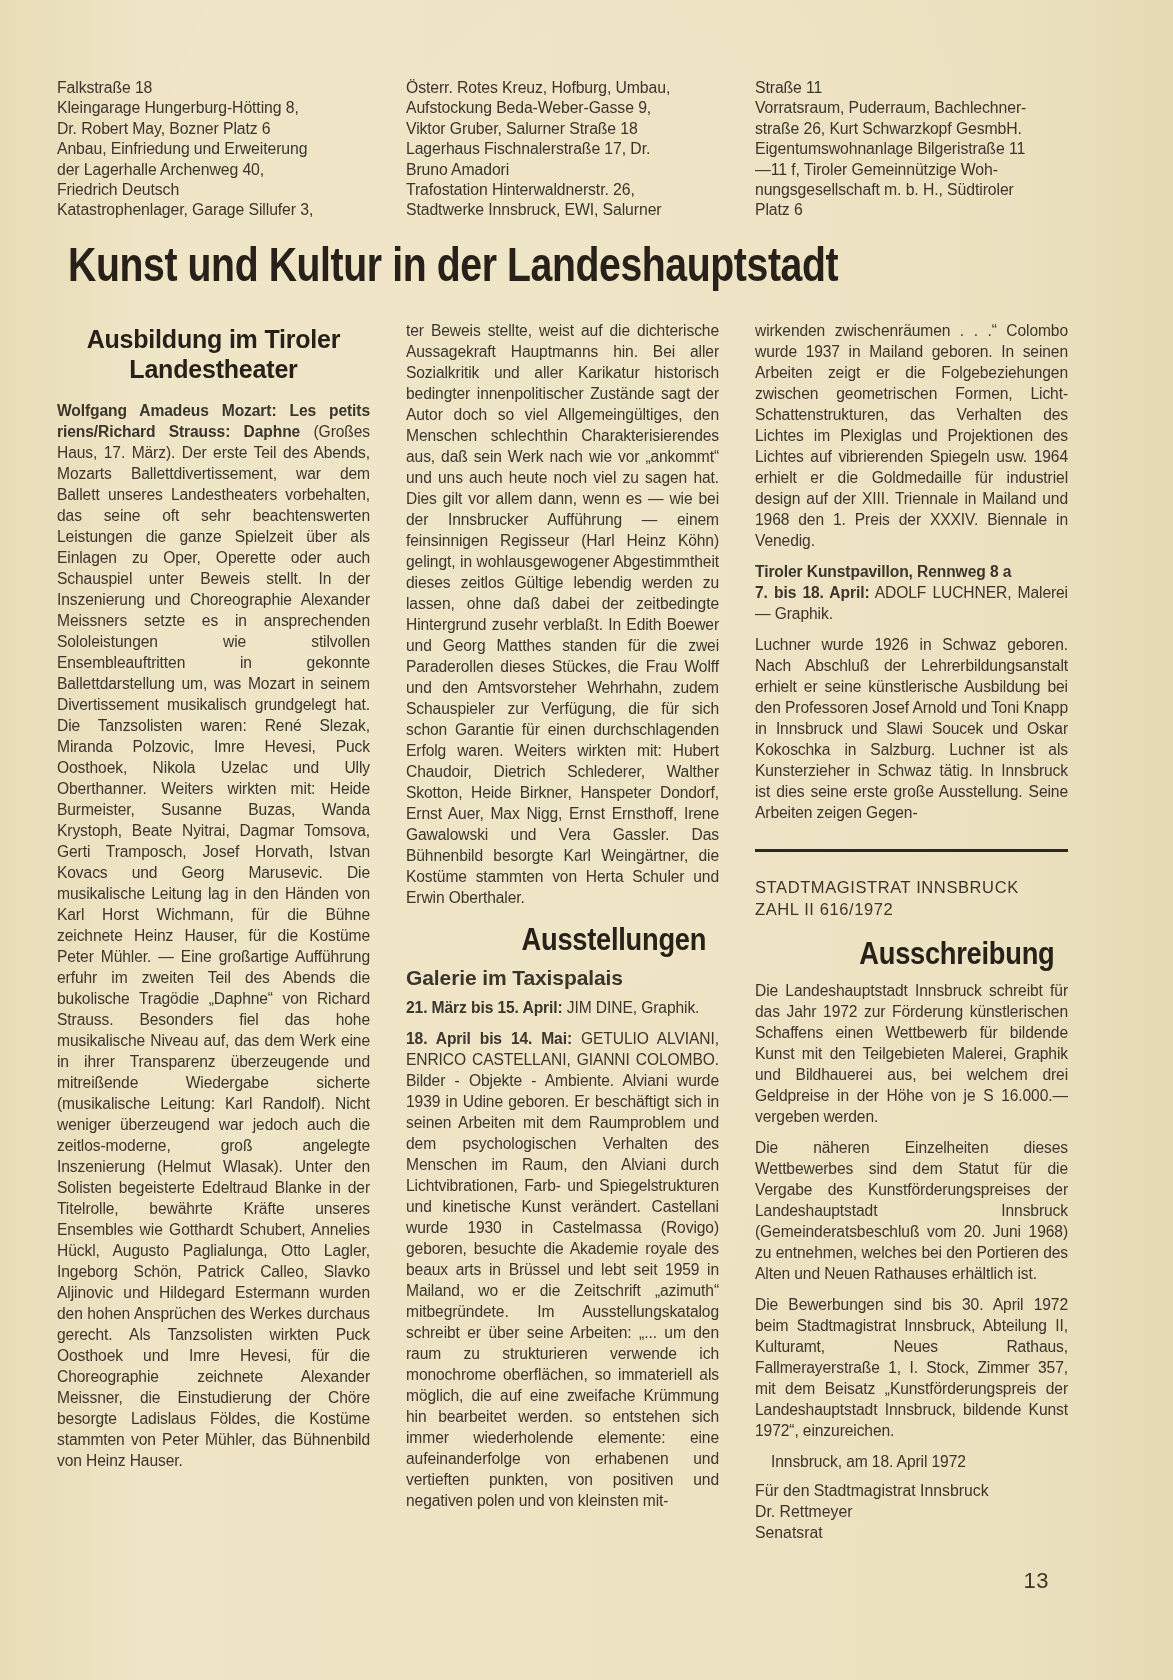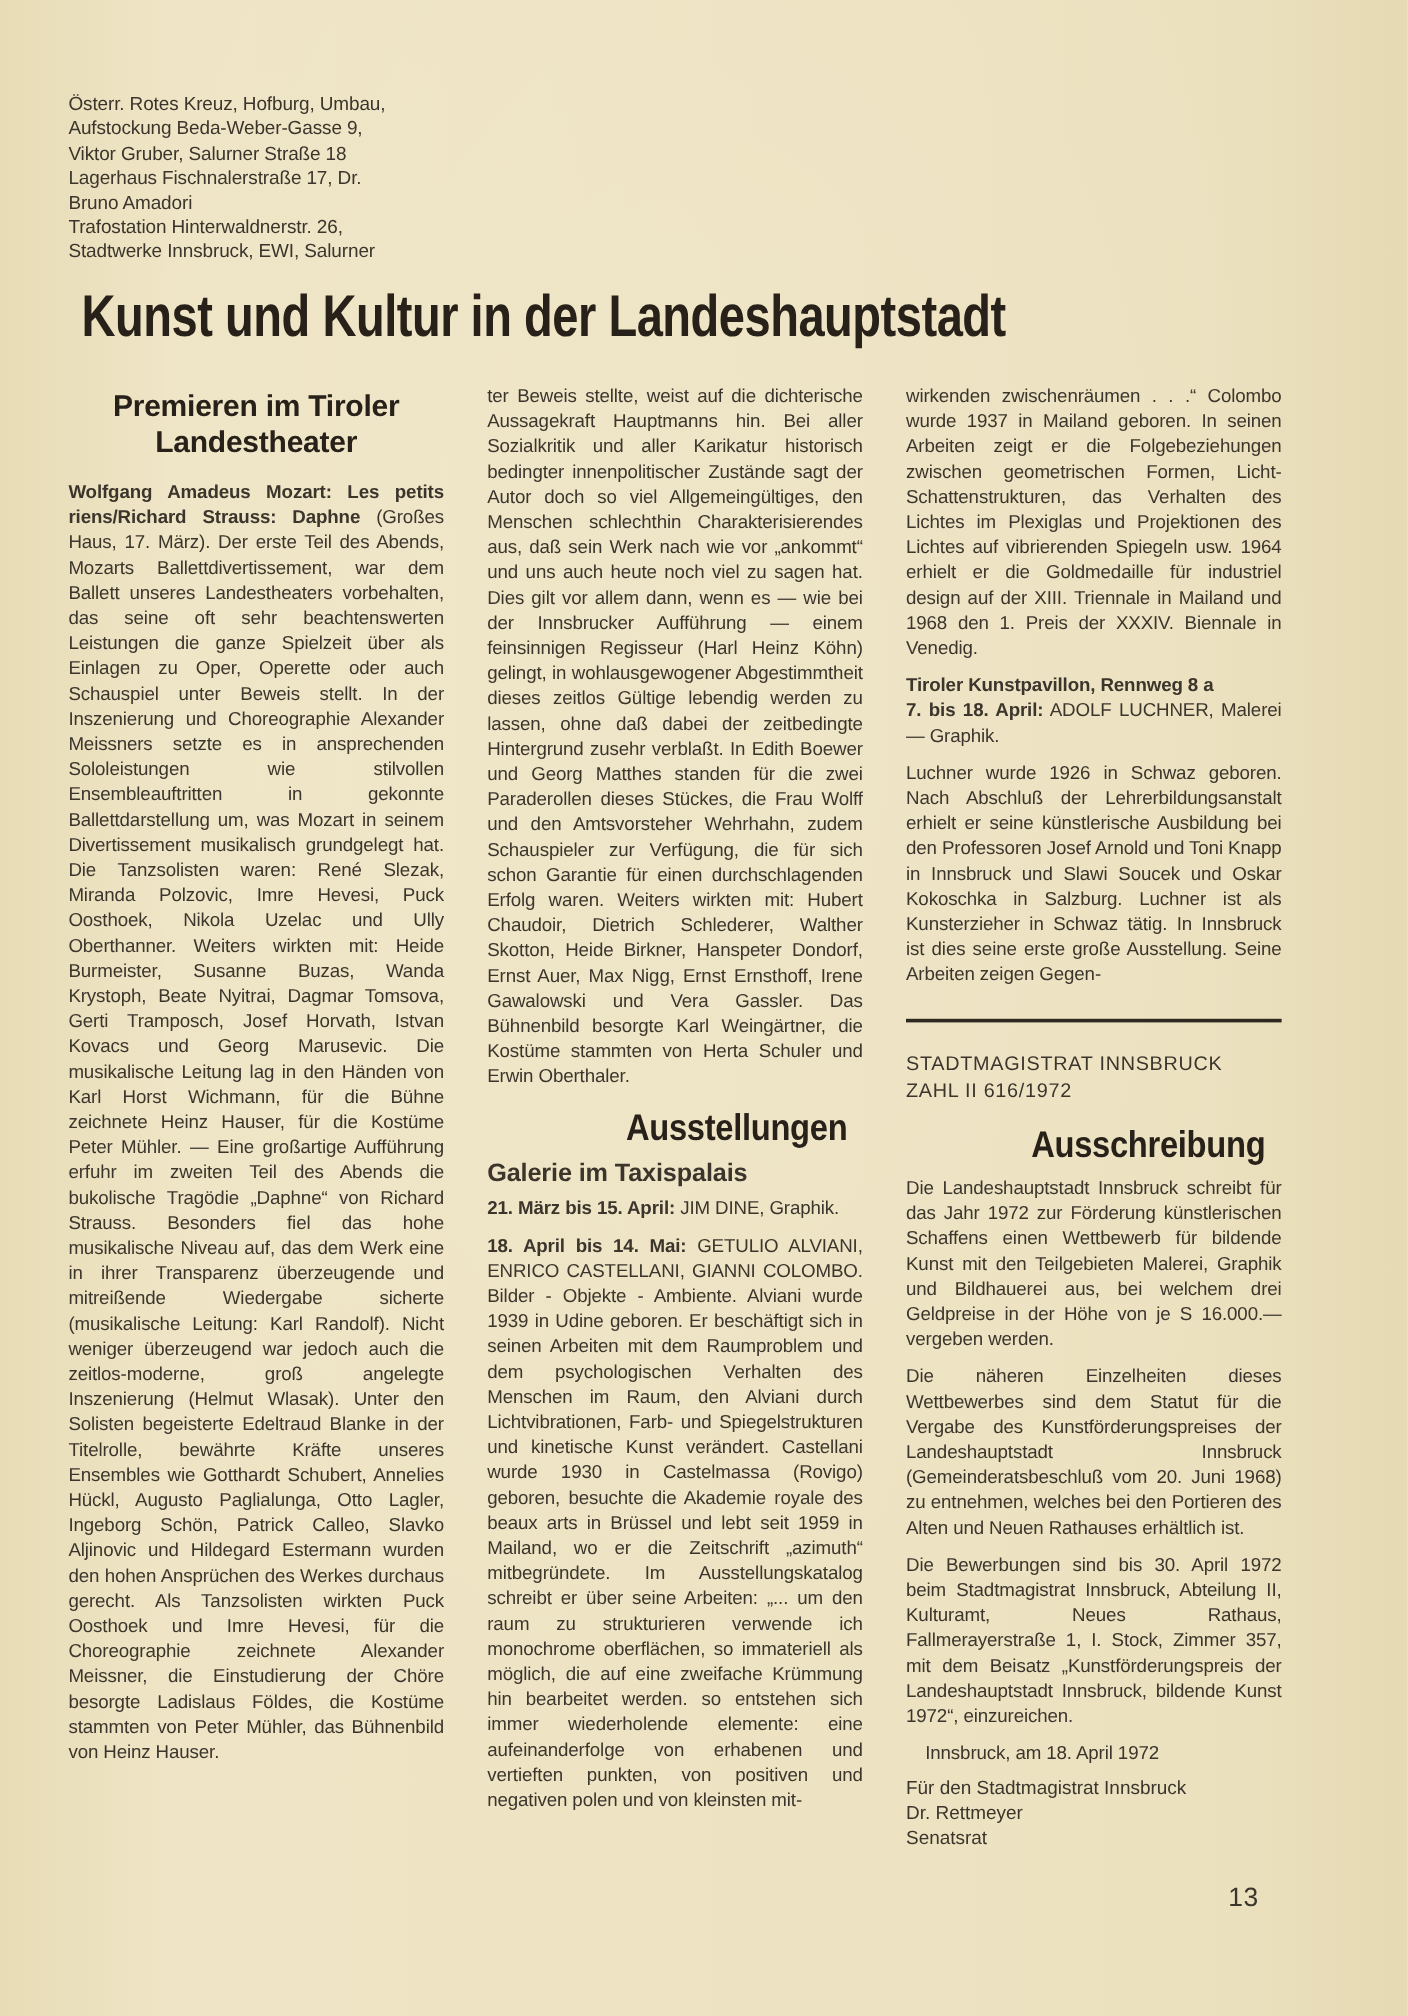--- a/index.html
+++ b/index.html
@@ -57,35 +57,49 @@
   .dateline { text-align:left; margin:2px 16px 8px; }
   .signature { font-size:15.8px; line-height:21px; text-align:left; white-space:pre-line; margin:0; }
   .page-number { position:absolute; top:1568px; right:124px; font-size:22px; letter-spacing:0.5px; }
 </style>
 </head>
 <body>
 
 <div class="page">
 
   <header class="masthead">
+    <div class="mast-col">Falkstraße 18
+Kleingarage Hungerburg-Hötting 8,
+Dr. Robert May, Bozner Platz 6
+Anbau, Einfriedung und Erweiterung
+der Lagerhalle Archenweg 40,
+Friedrich Deutsch
+Katastrophenlager, Garage Sillufer 3,</div>
     <div class="mast-col">Österr. Rotes Kreuz, Hofburg, Umbau,
 Aufstockung Beda-Weber-Gasse 9,
 Viktor Gruber, Salurner Straße 18
 Lagerhaus Fischnalerstraße 17, Dr.
 Bruno Amadori
 Trafostation Hinterwaldnerstr. 26,
 Stadtwerke Innsbruck, EWI, Salurner</div>
+    <div class="mast-col">Straße 11
+Vorratsraum, Puderraum, Bachlechner-
+straße 26, Kurt Schwarzkopf GesmbH.
+Eigentumswohnanlage Bilgeristraße 11
+—11 f, Tiroler Gemeinnützige Woh-
+nungsgesellschaft m. b. H., Südtiroler
+Platz 6</div>
   </header>
 
   <h1 class="headline"><span class="condensed">Kunst und Kultur in der Landeshauptstadt</span></h1>
 
   <main class="cols">
 
     <section class="col">
-      <h2 class="col-heading">Premieren im Tiroler
+      <h2 class="col-heading">Ausbildung im Tiroler
 Landestheater</h2>
       <p class="body-par"><b>Wolfgang Amadeus Mozart: Les petits riens/Richard Strauss: Daphne</b><span> (Großes Haus, 17. März). Der erste Teil des Abends, Mozarts Ballettdivertissement, war dem Ballett unseres Landestheaters vorbehalten, das seine oft sehr beachtenswerten Leistungen die ganze Spielzeit über als Einlagen zu Oper, Operette oder auch Schauspiel unter Beweis stellt. In der Inszenierung und Choreographie Alexander Meissners setzte es in ansprechenden Sololeistungen wie stilvollen Ensembleauftritten in gekonnte Ballettdarstellung um, was Mozart in seinem Divertissement musikalisch grundgelegt hat. Die Tanzsolisten waren: René Slezak, Miranda Polzovic, Imre Hevesi, Puck Oosthoek, Nikola Uzelac und Ully Oberthanner. Weiters wirkten mit: Heide Burmeister, Susanne Buzas, Wanda Krystoph, Beate Nyitrai, Dagmar Tomsova, Gerti Tramposch, Josef Horvath, Istvan Kovacs und Georg Marusevic. Die musikalische Leitung lag in den Händen von Karl Horst Wichmann, für die Bühne zeichnete Heinz Hauser, für die Kostüme Peter Mühler. — Eine großartige Aufführung erfuhr im zweiten Teil des Abends die bukolische Tragödie „Daphne“ von Richard Strauss. Besonders fiel das hohe musikalische Niveau auf, das dem Werk eine in ihrer Transparenz überzeugende und mitreißende Wiedergabe sicherte (musikalische Leitung: Karl Randolf). Nicht weniger überzeugend war jedoch auch die zeitlos-moderne, groß angelegte Inszenierung (Helmut Wlasak). Unter den Solisten begeisterte Edeltraud Blanke in der Titelrolle, bewährte Kräfte unseres Ensembles wie Gotthardt Schubert, Annelies Hückl, Augusto Paglialunga, Otto Lagler, Ingeborg Schön, Patrick Calleo, Slavko Aljinovic und Hildegard Estermann wurden den hohen Ansprüchen des Werkes durchaus gerecht. Als Tanzsolisten wirkten Puck Oosthoek und Imre Hevesi, für die Choreographie zeichnete Alexander Meissner, die Einstudierung der Chöre besorgte Ladislaus Földes, die Kostüme stammten von Peter Mühler, das Bühnenbild von Heinz Hauser.</span></p>
     </section>
 
     <section class="col">
       <p class="body-par">ter Beweis stellte, weist auf die dichterische Aussagekraft Hauptmanns hin. Bei aller Sozialkritik und aller Karikatur historisch bedingter innenpolitischer Zustände sagt der Autor doch so viel Allgemeingültiges, den Menschen schlechthin Charakterisierendes aus, daß sein Werk nach wie vor „ankommt“ und uns auch heute noch viel zu sagen hat. Dies gilt vor allem dann, wenn es — wie bei der Innsbrucker Aufführung — einem feinsinnigen Regisseur (Harl Heinz Köhn) gelingt, in wohlausgewogener Abgestimmtheit dieses zeitlos Gültige lebendig werden zu lassen, ohne daß dabei der zeitbedingte Hintergrund zusehr verblaßt. In Edith Boewer und Georg Matthes standen für die zwei Paraderollen dieses Stückes, die Frau Wolff und den Amtsvorsteher Wehrhahn, zudem Schauspieler zur Verfügung, die für sich schon Garantie für einen durchschlagenden Erfolg waren. Weiters wirkten mit: Hubert Chaudoir, Dietrich Schlederer, Walther Skotton, Heide Birkner, Hanspeter Dondorf, Ernst Auer, Max Nigg, Ernst Ernsthoff, Irene Gawalowski und Vera Gassler. Das Bühnenbild besorgte Karl Weingärtner, die Kostüme stammten von Herta Schuler und Erwin Oberthaler.</p>
       <h2 class="display-heading"><span class="condensed">Ausstellungen</span></h2>
       <h3 class="venue">Galerie im Taxispalais</h3>
       <p class="body-par"><b>21. März bis 15. April:</b><span> JIM DINE, Graphik.</span></p>
       <p class="body-par"><b>18. April bis 14. Mai:</b><span> GETULIO ALVIANI, ENRICO CASTELLANI, GIANNI COLOMBO. Bilder - Objekte - Ambiente. Alviani wurde 1939 in Udine geboren. Er beschäftigt sich in seinen Arbeiten mit dem Raumproblem und dem psychologischen Verhalten des Menschen im Raum, den Alviani durch Lichtvibrationen, Farb- und Spiegelstrukturen und kinetische Kunst verändert. Castellani wurde 1930 in Castelmassa (Rovigo) geboren, besuchte die Akademie royale des beaux arts in Brüssel und lebt seit 1959 in Mailand, wo er die Zeitschrift „azimuth“ mitbegründete. Im Ausstellungskatalog schreibt er über seine Arbeiten: „... um den raum zu strukturieren verwende ich monochrome oberflächen, so immateriell als möglich, die auf eine zweifache Krümmung hin bearbeitet werden. so entstehen sich immer wiederholende elemente: eine aufeinanderfolge von erhabenen und vertieften punkten, von positiven und negativen polen und von kleinsten mit-</span></p>

